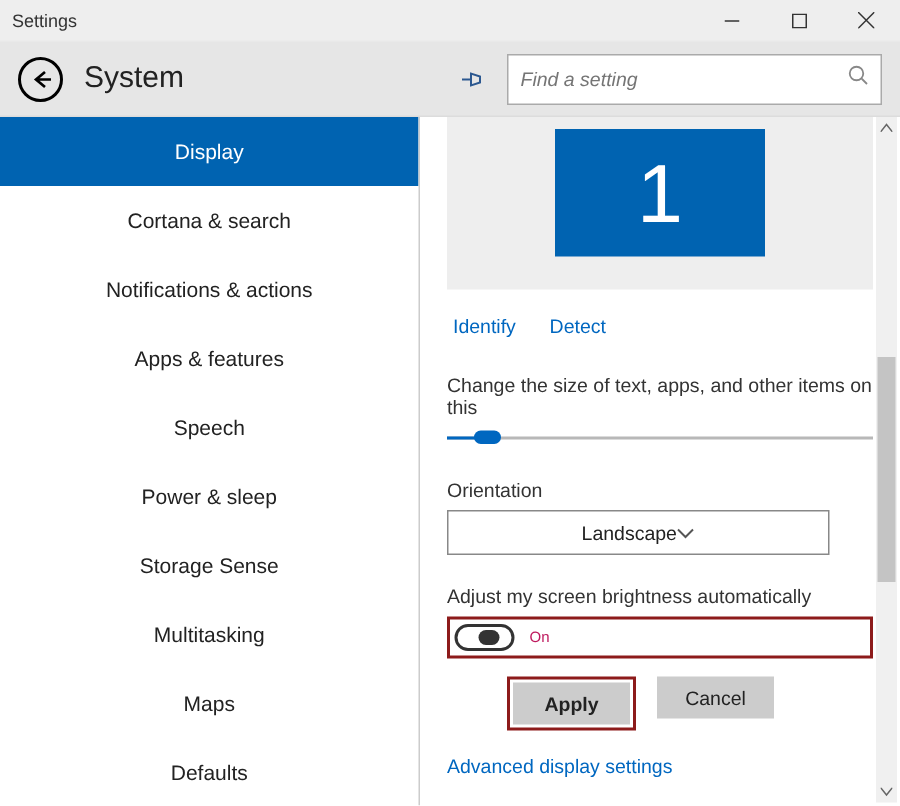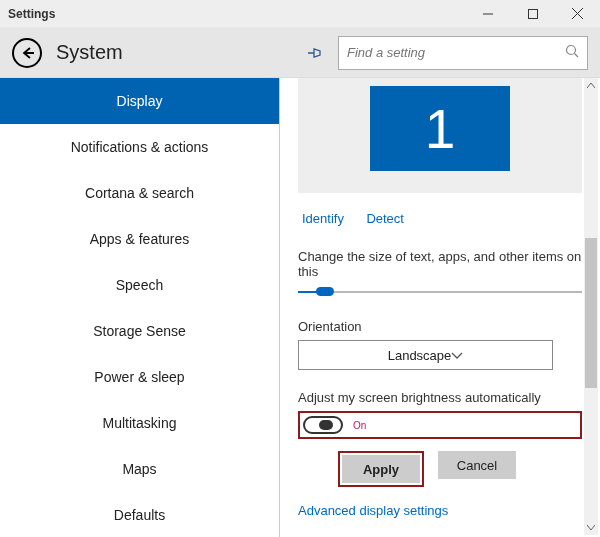--- a/index.html
+++ b/index.html
@@ -1,19 +1,19 @@
 <!DOCTYPE html>
 <html><head>
 <meta charset="utf-8">
 <style>
   * { margin: 0; padding: 0; box-sizing: border-box; font-family: "Segoe UI", Arial, sans-serif; }
   html, body { width: 600px; height: 537px; overflow: hidden; background: #fff; }
 
   
-  .titlebar { height: 28px; background: #eeeeee; display: flex; align-items: center; padding-left: 8px; border-bottom: 1px solid #e9e9e9; font-weight: bold; }
+  .titlebar { height: 28px; background: #eeeeee; display: flex; align-items: center; padding-left: 8px; border-bottom: 1px solid #e9e9e9; }
   .titlebar-title { font-size: 12px; color: #333; }
   .win-controls { margin-left: auto; display: flex; }
   .win-btn { width: 45px; height: 27px; display: flex; align-items: center; justify-content: center; }
   .win-btn svg { display: block; }
 
   
   .header { height: 50px; background: #e6e6e6; display: flex; align-items: center; padding: 0 12px; border-bottom: 1px solid #dcdcdc; }
   .back-btn { width: 30px; height: 30px; border: 2px solid #000; border-radius: 50%; display: flex; align-items: center; justify-content: center; margin-right: 14px; }
   .page-title { font-size: 20px; font-weight: 300; color: #222; }
   .pin-btn { margin-left: auto; width: 28px; height: 28px; display: flex; align-items: center; justify-content: center; color:#2c5890; margin-right: 10px; }
@@ -106,36 +106,36 @@
     </span>
   </div>
 </div>
 
 <div class="main">
   <div class="sidebar">
     <div class="side-item active">
         <span>Display</span>
       </div>
     <div class="side-item">
+        <span>Cortana &amp; search</span>
+      </div>
+    <div class="side-item">
         <span>Notifications &amp; actions</span>
       </div>
     <div class="side-item">
-        <span>Cortana &amp; search</span>
-      </div>
-    <div class="side-item">
         <span>Apps &amp; features</span>
       </div>
     <div class="side-item">
         <span>Speech</span>
       </div>
     <div class="side-item">
+        <span>Power &amp; sleep</span>
+      </div>
+    <div class="side-item">
         <span>Storage Sense</span>
-      </div>
-    <div class="side-item">
-        <span>Power &amp; sleep</span>
       </div>
     <div class="side-item">
         <span>Multitasking</span>
       </div>
     <div class="side-item">
         <span>Maps</span>
       </div>
     <div class="side-item">
         <span>Defaults</span>
       </div>

